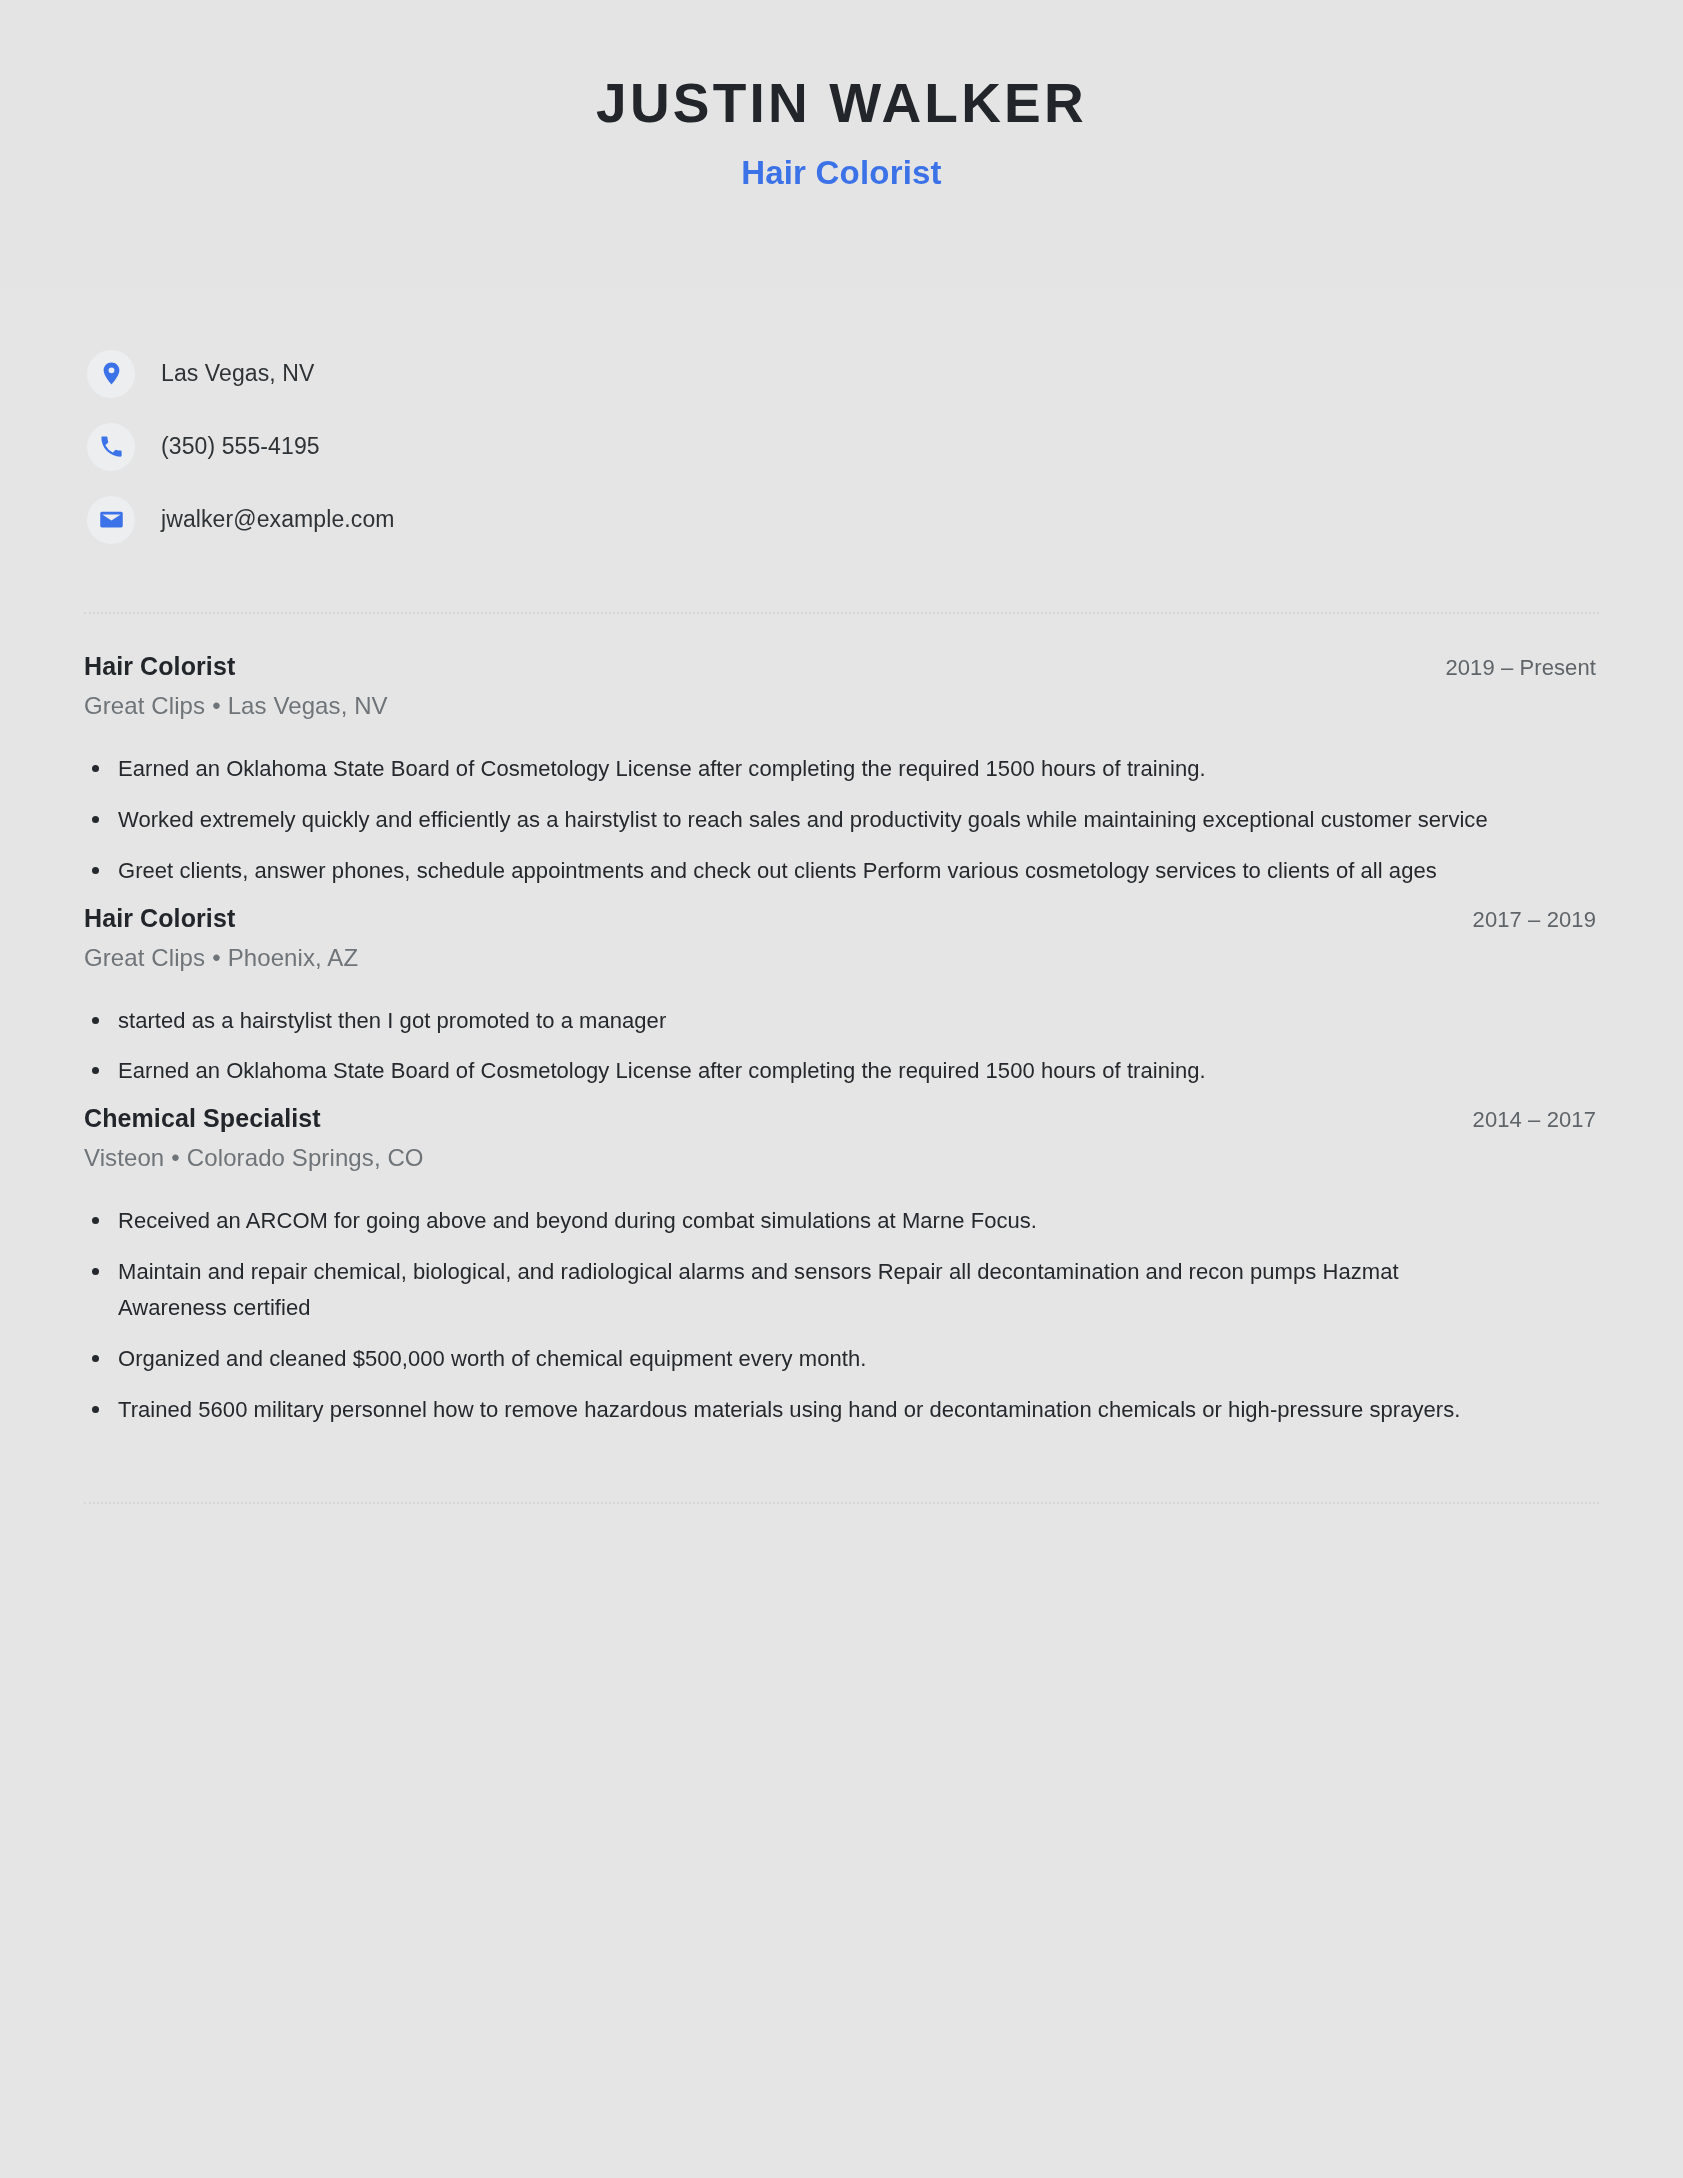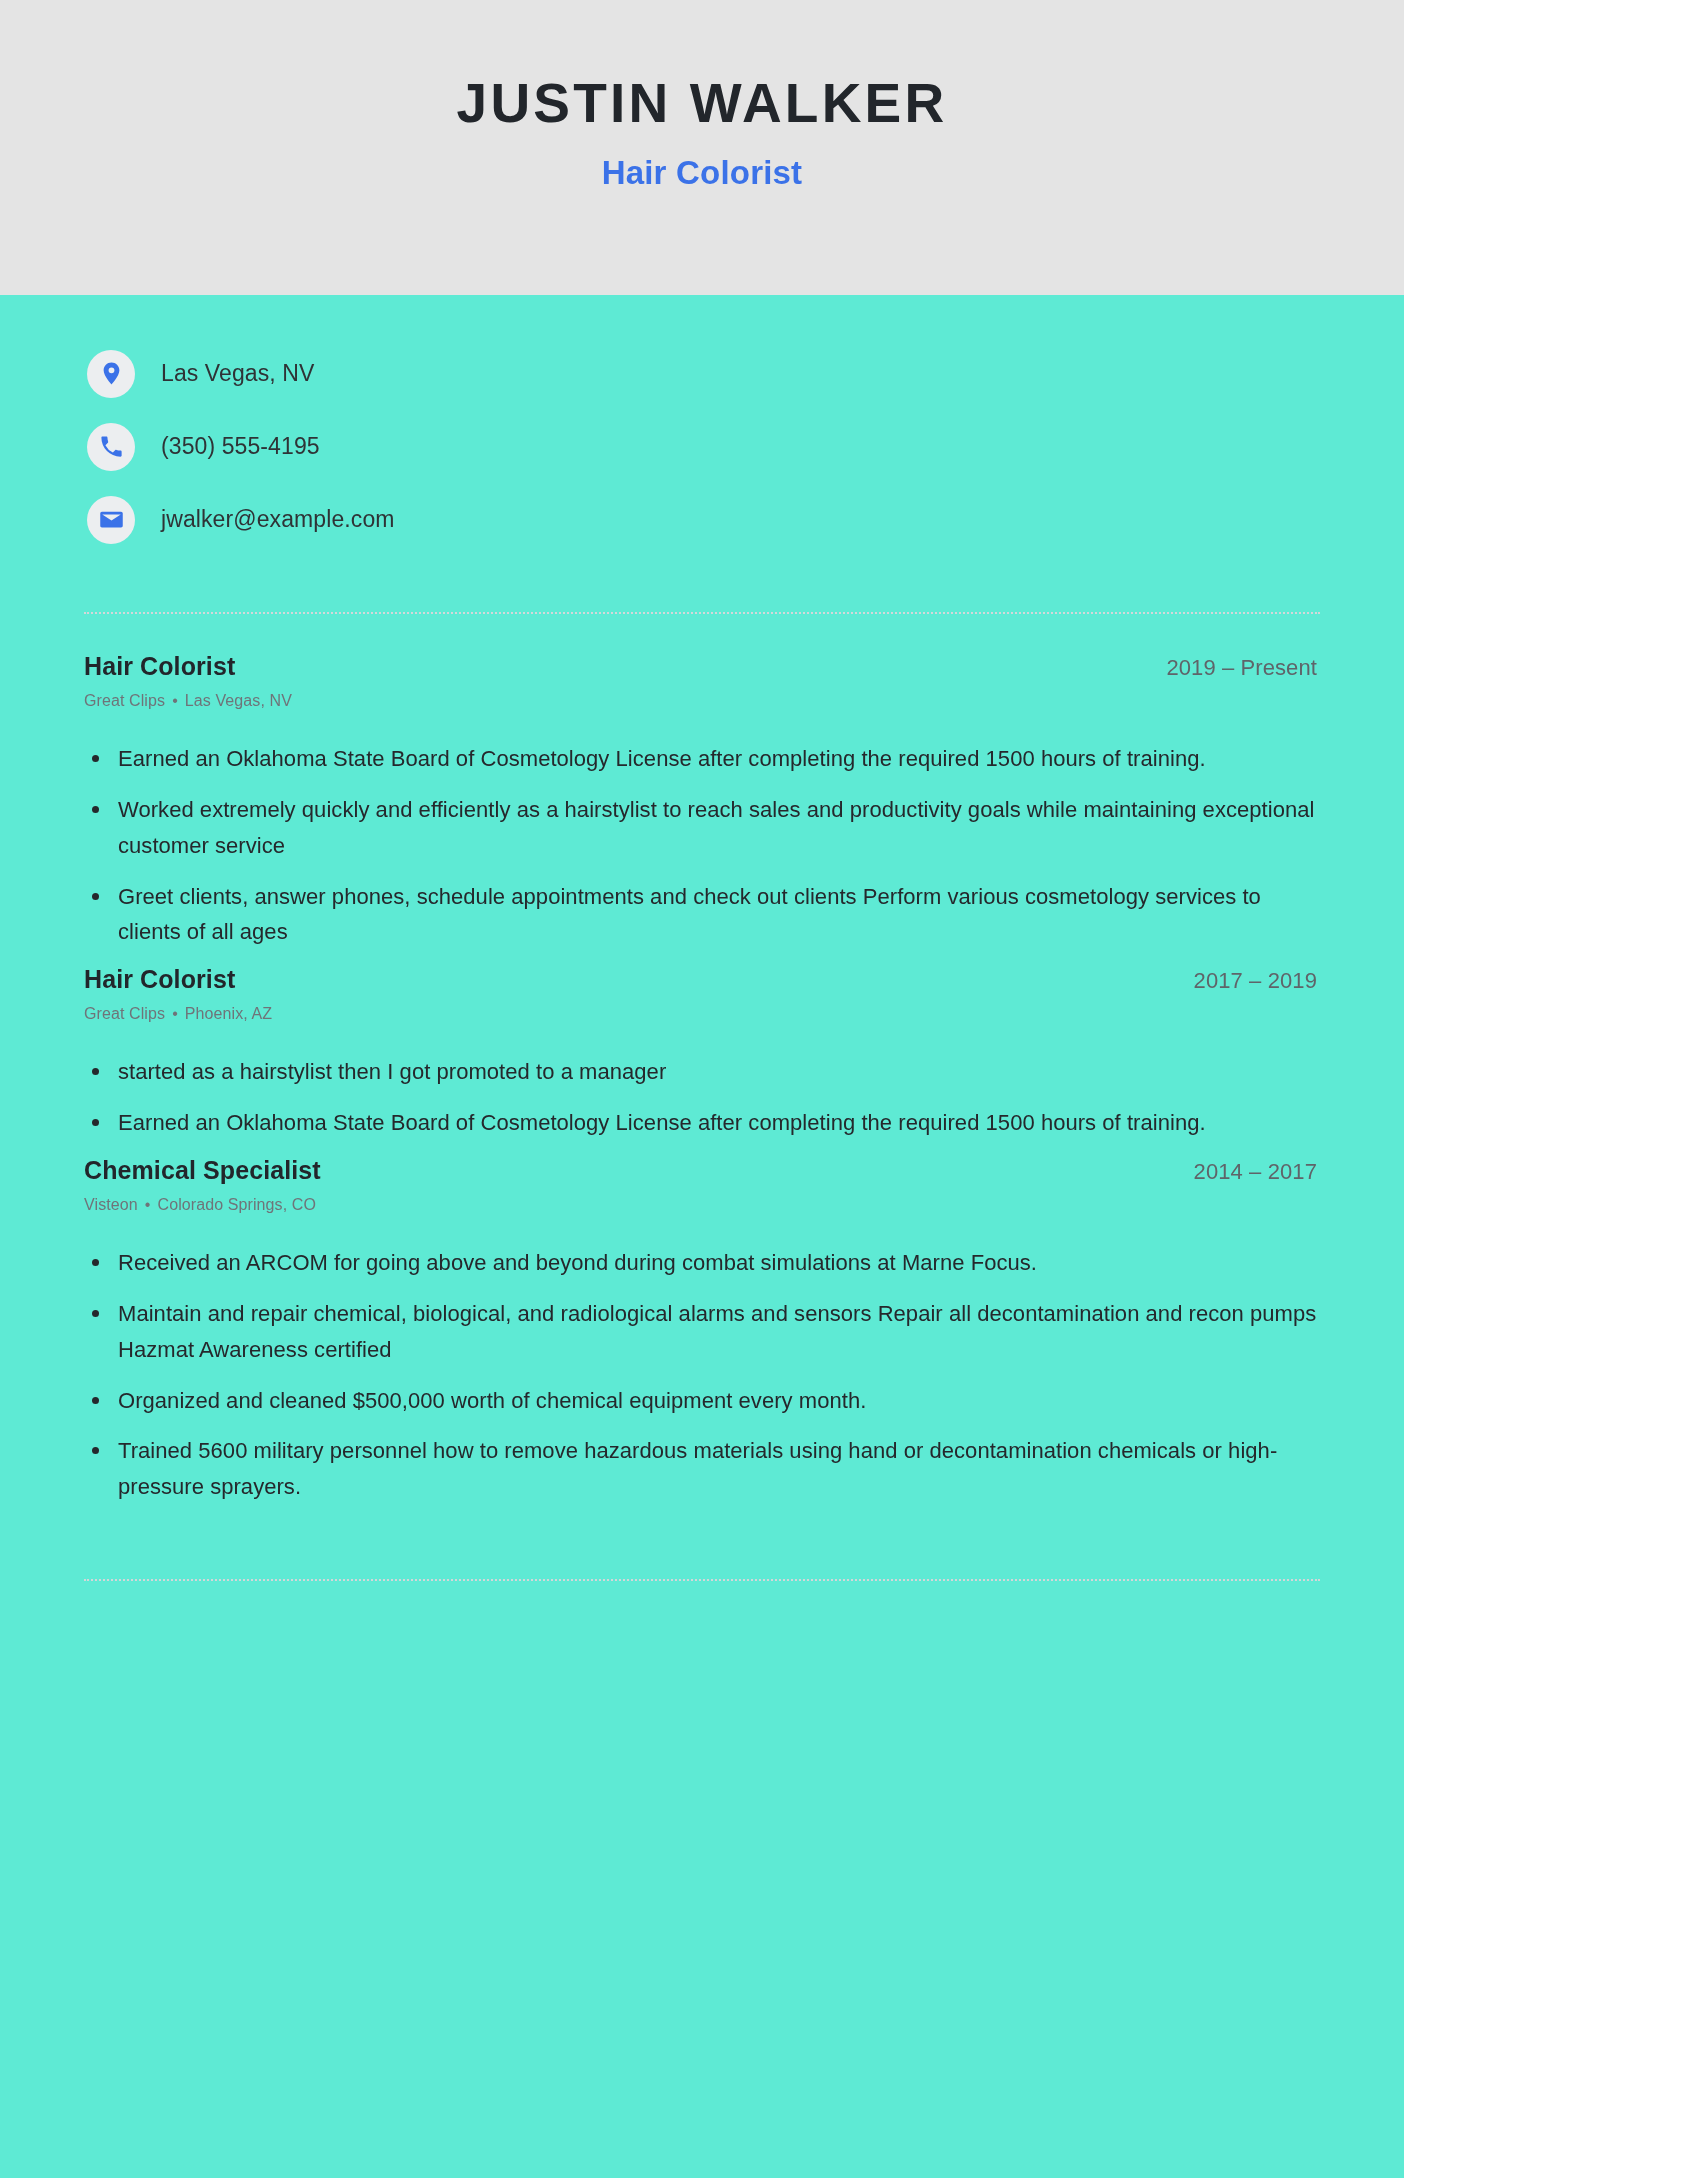--- a/index.html
+++ b/index.html
@@ -7,23 +7,23 @@
   html, body {
     width: 1683px;
     height: 2178px;
     background: #ffffff;
     font-family: "Liberation Sans", sans-serif;
     -webkit-font-smoothing: antialiased;
   }
 
   .page {
     position: relative;
-    width: 1404px;
+    width: 1683px;
     height: 2178px;
-    background: #5eead4;
+    background: #e5e5e5;
     overflow: hidden;
   }
 
   
   .header {
     width: 100%;
     height: 295px;
     background: #e4e4e4;
     display: flex;
     flex-direction: column;
@@ -135,21 +135,21 @@
 
   .entry-dates {
     font-size: 22px;
     color: #5f6469;
     white-space: nowrap;
     letter-spacing: 0.1px;
   }
 
   .entry-meta {
     margin-top: 11px;
-    font-size: 16px;
+    font-size: 24px;
     color: #6f7479;
     letter-spacing: 0.1px;
   }
 
   .entry-meta .sep { margin: 0 7px; }
 
   .bullets {
     margin-top: 31px;
     list-style: none;
   }

